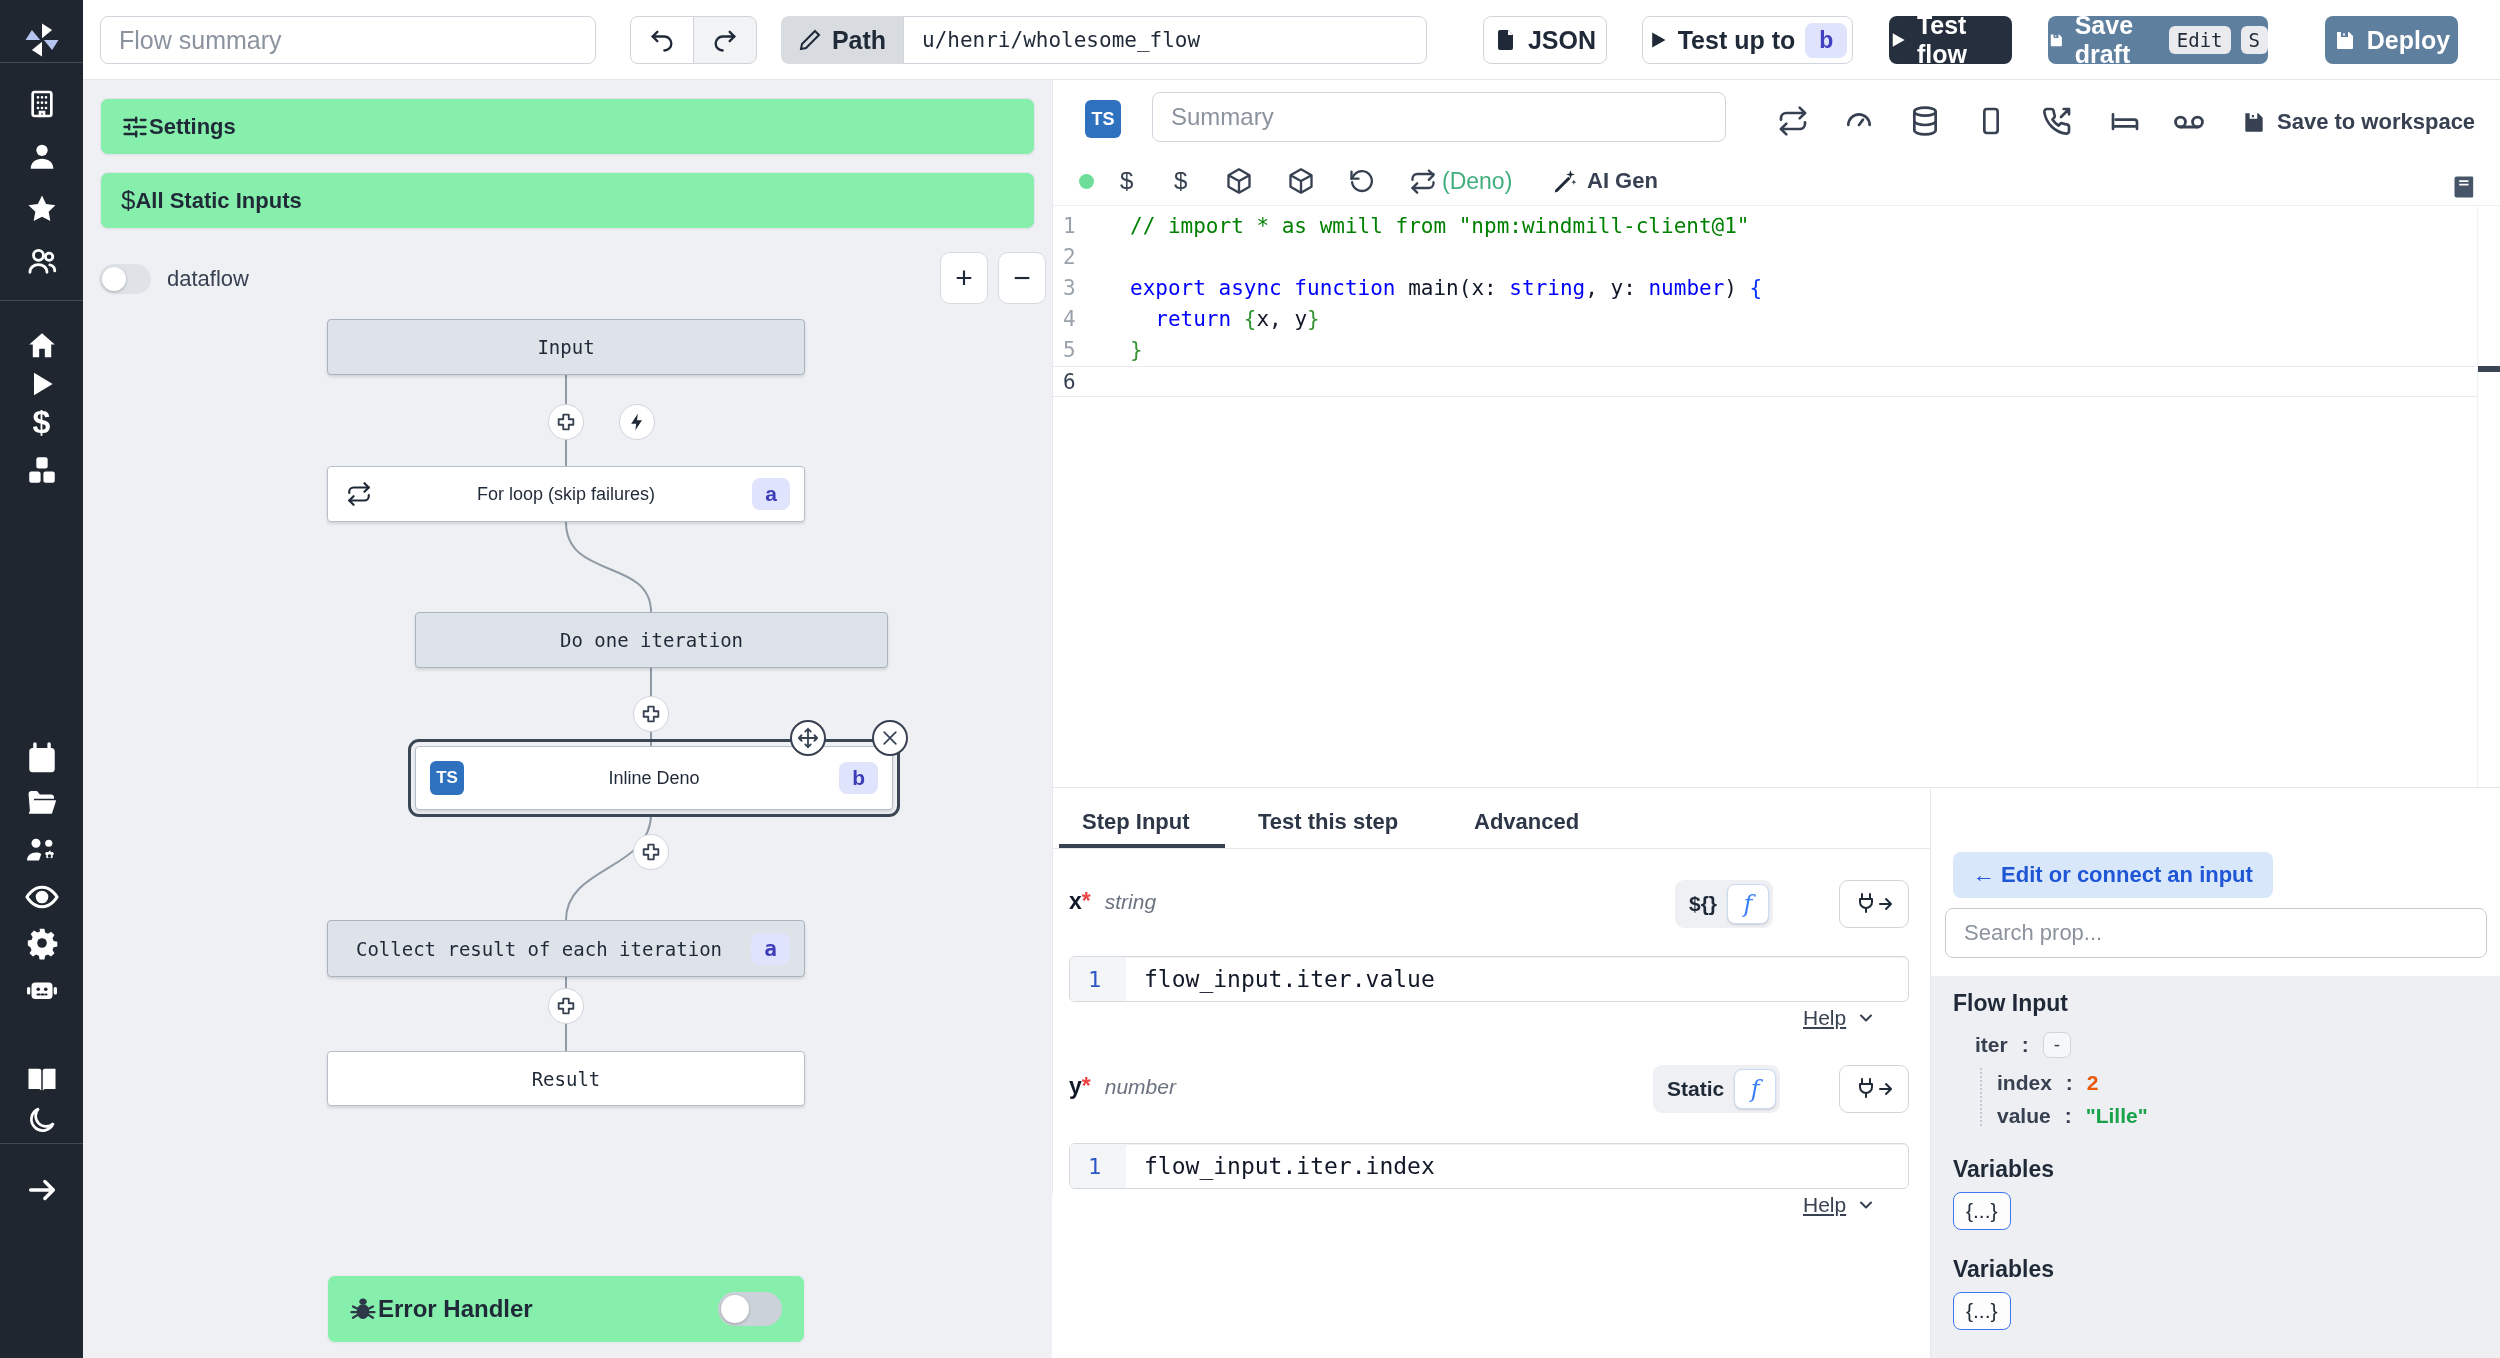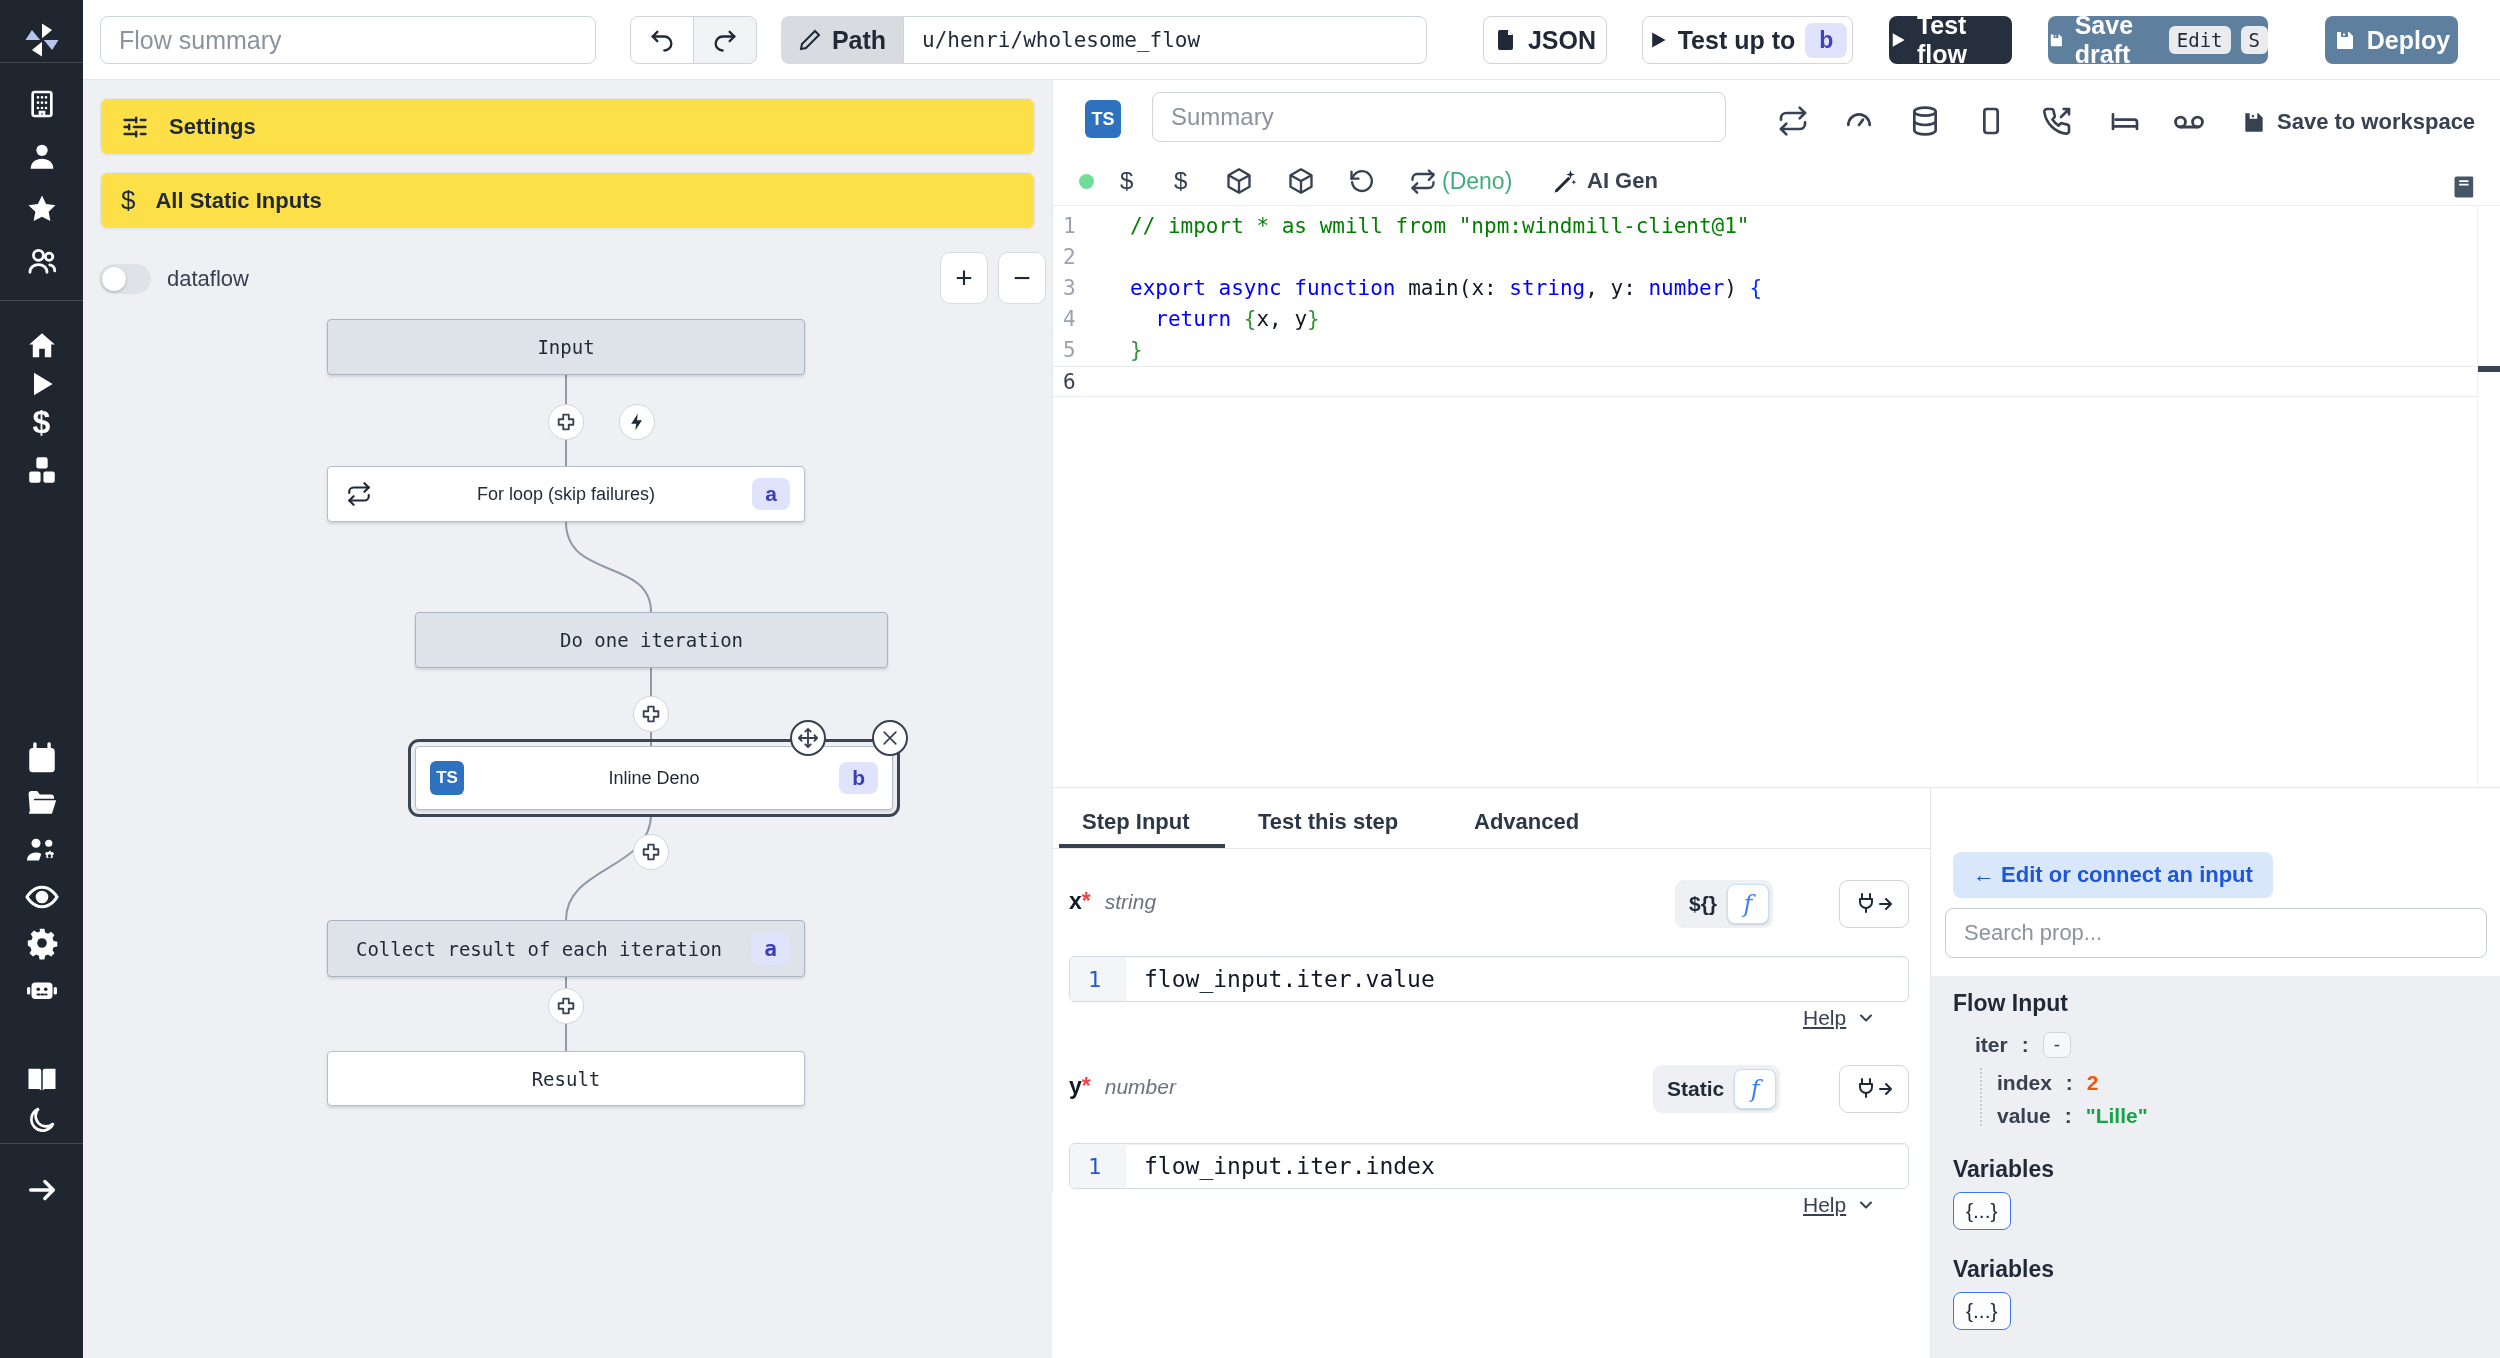--- a/index.html
+++ b/index.html
@@ -19,21 +19,21 @@
   .tb-input::placeholder { color:#8b939e; }
   .btn { position:absolute; top:16px; height:48px; display:flex; align-items:center; justify-content:center; gap:10px; border-radius:8px; font-size:25px; font-weight:600; cursor:pointer; }
   .btn-white { background:#fff; border:1px solid #d1d5db; color:#1f2937; }
   .btn-dark { background:#262f3d; color:#fff; }
   .btn-steel { background:#5e7f9e; color:#fff; }
   .kbd { background:#e9ebee; color:#1f2937; border-radius:6px; font-family:"DejaVu Sans Mono",monospace; font-size:19px; font-weight:400; padding:3px 8px; }
   .badge-pill { background:#dfe3fc; color:#4040c0; border-radius:8px; font-weight:700; padding:4px 14px; font-size:23px; }
 
   
   .flow-panel { left:83px; top:80px; width:969px; height:1278px; background:#eef0f3; }
-  .card { position:absolute; left:17px; width:935px; height:57px; background:#fde047; border:1px solid #e2e5e9; border-radius:8px; display:flex; align-items:center; gap:20px; padding:0 20px; font-size:22px; font-weight:600; color:#1f2937; cursor:pointer; box-shadow:0 1px 2px rgba(0,0,0,0.04); }
+  .card { position:absolute; left:17px; width:935px; height:57px; background:#86efac; border:1px solid #e2e5e9; border-radius:8px; display:flex; align-items:center; gap:0; padding:0 20px; font-size:22px; font-weight:600; color:#1f2937; cursor:pointer; box-shadow:0 1px 2px rgba(0,0,0,0.04); }
   .node { position:absolute; display:flex; align-items:center; justify-content:center; border-radius:4px; font-size:19px; color:#1f2937; cursor:pointer; box-shadow:0 2px 3px rgba(0,0,0,0.12); }
   .node-gray { background:#dde3e9; border:1px solid #a9b4c0; font-family:"DejaVu Sans Mono",monospace; }
   .node-white { background:#fff; border:1px solid #b6bfc9; }
   .node-badge { position:absolute; right:14px; top:50%; transform:translateY(-50%); background:#dfe3fc; color:#3d3db8; font-weight:700; font-size:21px; border-radius:8px; padding:4px 13px; }
   .plus-circle { position:absolute; width:36px; height:36px; border-radius:50%; background:#fff; border:1px solid #cfd5db; display:flex; align-items:center; justify-content:center; cursor:pointer; transform:translate(-50%,-50%); }
   .toggle { border-radius:999px; background:#dfe3e8; position:relative; cursor:pointer; }
   .toggle .knob { position:absolute; top:3px; left:3px; background:#fff; border-radius:50%; box-shadow:0 1px 3px rgba(0,0,0,0.25); }
   .zoom-btn { position:absolute; width:48px; height:52px; background:#fff; border:1px solid #d7dbe0; border-radius:10px; font-size:30px; color:#1f2937; display:flex; align-items:center; justify-content:center; cursor:pointer; }
 
   
@@ -360,20 +360,31 @@
     <div class="plus-circle" style="left:483px;top:926px;">
         <svg width="22" height="22" viewBox="0 0 24 24">
           <path d="M9 4h6v5h5v6h-5v5H9v-5H4V9h5z" fill="#fff" stroke="#374151" stroke-width="2" stroke-linejoin="round"></path>
         </svg>
       </div>
 
     <div class="node node-white" style="left:244px;top:971px;width:478px;height:55px;font-family:'DejaVu Sans Mono',monospace;">
         <span>Result</span>
       </div>
 
+    <div class="card" style="left:244px;top:1195px;width:478px;height:68px;border:1px solid #e8eaee;">
+      <svg width="30" height="30" viewBox="0 0 24 24" fill="#2d3748">
+          <ellipse cx="12" cy="14" rx="5" ry="6"></ellipse>
+          <path d="M9 6.5a3 3 0 0 1 6 0l-1 1.5h-4z"></path>
+          <path d="M4 10l4 2M4 19l4-2.5M2.8 14.5H7M20 10l-4 2M20 19l-4-2.5M21.2 14.5H17" stroke="#2d3748" stroke-width="1.8" stroke-linecap="round"></path>
+        </svg>
+      <span style="font-size:24px;">Error Handler</span>
+      <div class="toggle" style="position:absolute;right:22px;width:64px;height:34px;background:#ccd2d9;">
+          <div class="knob" style="width:28px;height:28px;"></div>
+        </div>
+    </div>
   </div>
 
   <div class="abs editor-pane">
     <span class="ts-badge" style="position:absolute;left:32px;top:20px;width:36px;height:38px;font-size:18px;">TS</span>
     <input class="tb-input" style="left: 99px; top: 12px; width: 574px; height: 50px; font-size: 24px;" placeholder="Summary">
 
     <div class="hdr-icon" style="left:724px;">
         <svg width="32" height="32" viewBox="0 0 24 24" fill="none" stroke="currentColor" stroke-width="2" stroke-linecap="round" stroke-linejoin="round">
           <path d="M17 2l4 4-4 4"></path>
           <path d="M3 11v-1a4 4 0 0 1 4-4h14"></path>

